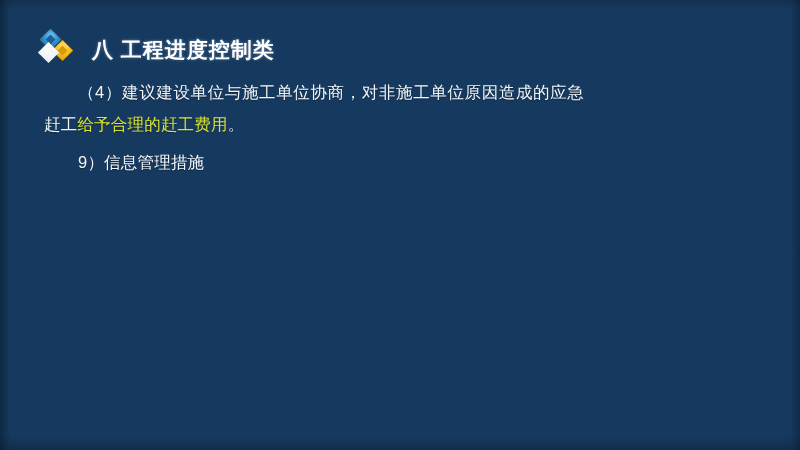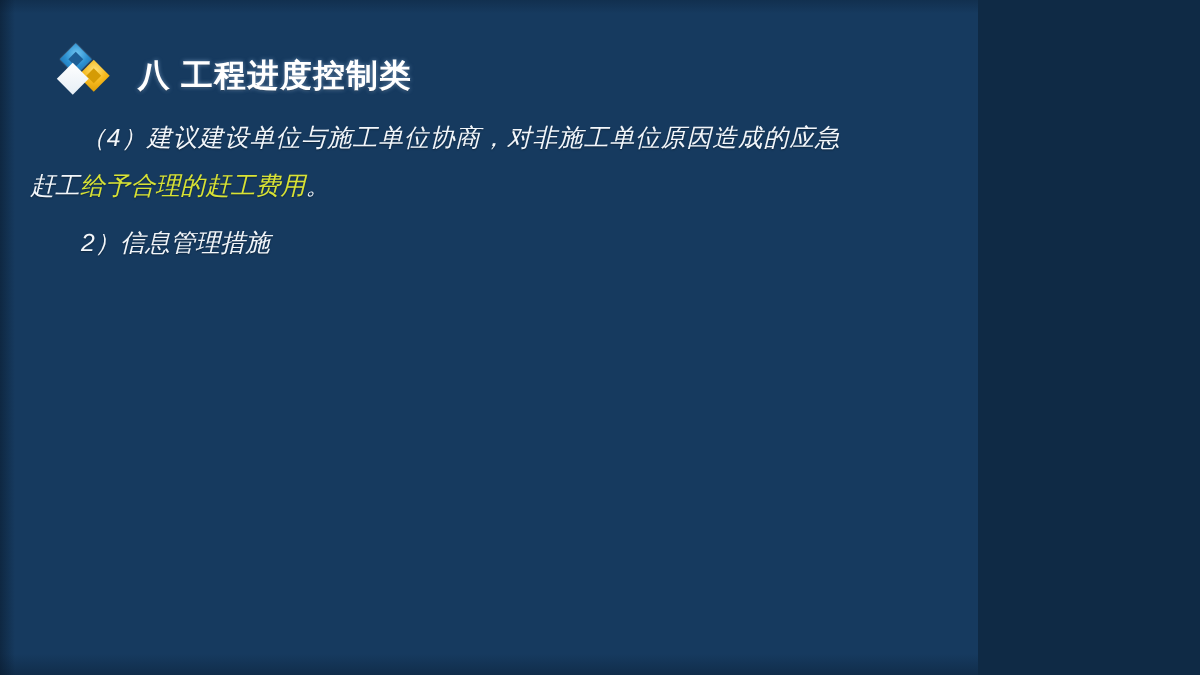--- a/index.html
+++ b/index.html
@@ -8,21 +8,21 @@
   }
   body {
     width: 800px;
     height: 450px;
     overflow: hidden;
     font-family: "Liberation Sans", "DejaVu Sans", sans-serif;
     background: #0f2a45;
   }
   .slide {
     position: relative;
-    width: 652px;
+    width: 800px;
     height: 450px;
     background:
       linear-gradient(to right,
         rgba(8,24,42,0.55) 0px,
         rgba(8,24,42,0.0) 10px,
         rgba(8,24,42,0.0) 790px,
         rgba(8,24,42,0.45) 800px),
       linear-gradient(to bottom,
         rgba(8,24,42,0.30) 0px,
         rgba(8,24,42,0.0) 9px,
@@ -90,24 +90,23 @@
     font-size: 21px;
     font-weight: bold;
     letter-spacing: 1px;
     white-space: nowrap;
     text-shadow: 0 0 3px rgba(180,215,255,0.55), 0 1px 1px rgba(0,0,0,0.35);
   }
 
   
   .body-block {
     position: absolute;
-    left: 20px;
+    left: 44px;
     top: 76px;
     width: 540px;
-    font-style: italic;
   }
   .para {
     color: #f2f6fa;
     font-size: 16.5px;
     line-height: 32px;
     letter-spacing: 0.2px;
     text-shadow: 0 1px 1px rgba(0,0,0,0.35);
     margin: 0;
     text-align: justify;
     text-justify: inter-character;
@@ -130,16 +129,16 @@
       <span class="dm dm-blue"></span>
       <span class="dm dm-yellow"></span>
       <span class="dm dm-white"></span>
     </div>
     <div class="title-text">八  工程进度控制类</div>
   </div>
 
   <div class="body-block">
     <p class="para indent"><span>（4）建议建设单位与施工单位协商，对非施工单位原因造成的应急赶工</span><span class="hl">给予合理的赶工费用</span><span>。</span></p>
     <div class="gap-s"></div>
-    <p class="para indent"><span>2）信息管理措施</span></p>
+    <p class="para indent"><span>9）信息管理措施</span></p>
   </div>
 
 </div>
 
 </body></html>

